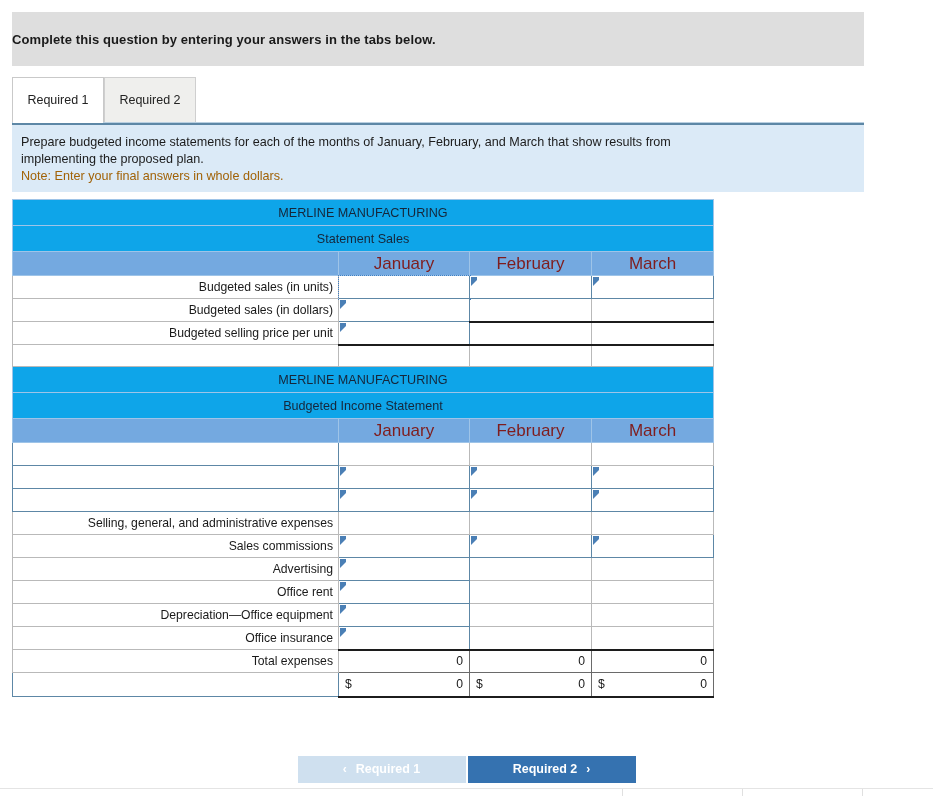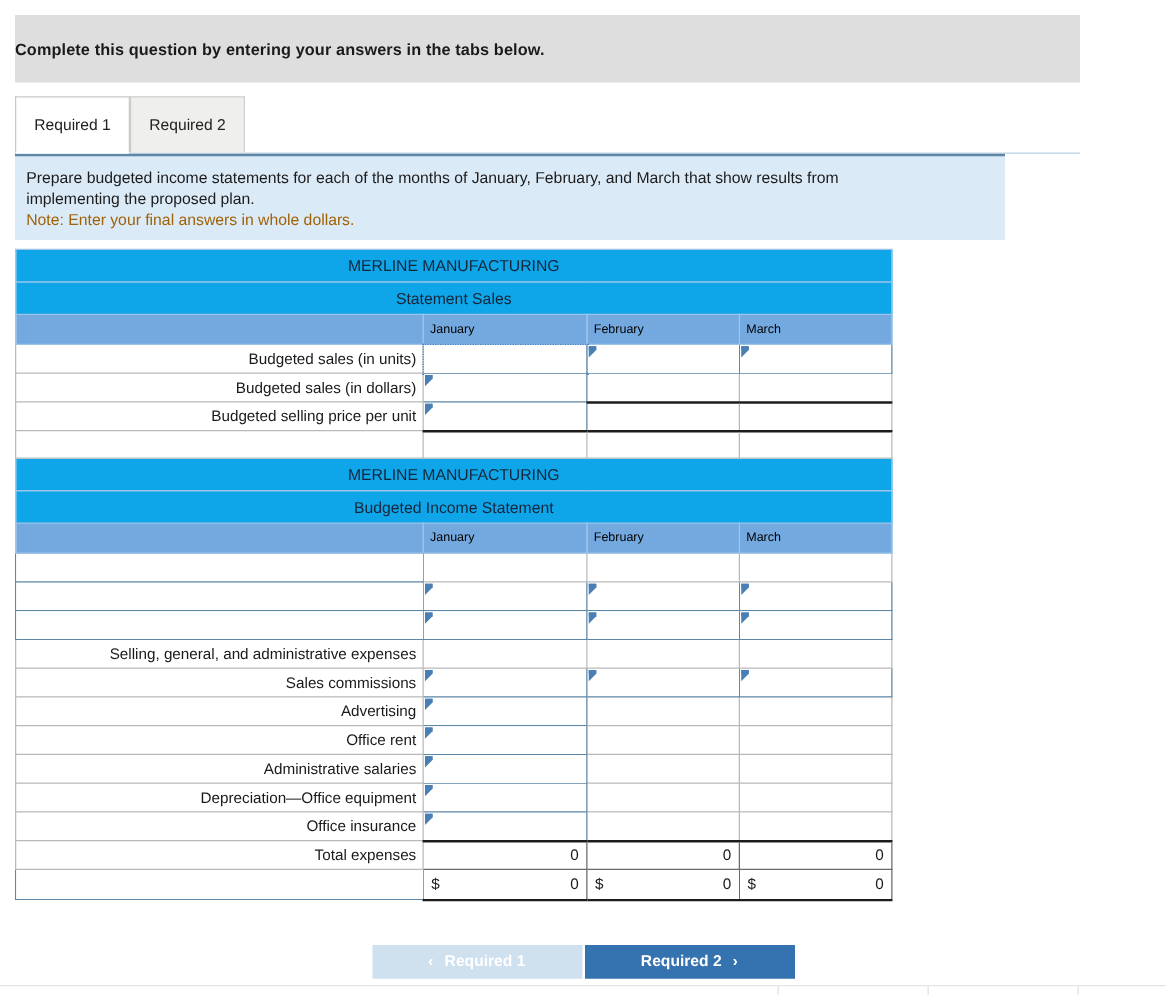--- a/index.html
+++ b/index.html
@@ -45,21 +45,21 @@
     z-index: 2;
   }
   .tab.active::after {
     content: ""; position: absolute; left: 0; right: 0; bottom: -1px;
     height: 2px; background: #ffffff;
   }
 
   
   .instructions {
     position: absolute; left: 12px; top: 123px;
-    width: 792px; height: 69px;
+    width: 852px; height: 69px;
     background: #dbeaf7;
     border-top: 2px solid #5d87a6;
     padding: 9px 13px 0 9px;
   }
   .instr-line {
     font-size: 12.6px; color: #1c1c1c; line-height: 17px;
   }
   .instr-note { font-size: 12.6px; color: #a16207; line-height: 17px; }
 
   
@@ -88,22 +88,23 @@
     background: #0ea5e9;
     text-align: center;
     font-weight: normal;
     font-size: 12.6px;
     color: #16263a;
     border-color: #9ec4e8;
     height: 26px;
   }
   td.hdr-month {
     background: #74a9e0;
-    color: #000000;
-    font-size: 10px;
+    text-align: center;
+    color: #7f1d1d;
+    font-size: 17px;
     border-color: #9ec4e8;
     height: 24px;
   }
   td.hdr-blank { background: #74a9e0; border-color: #9ec4e8; height: 24px; }
 
   
   td.lbl { text-align: right; border-color: #b9b9b9; }
   td.lbl.indent { padding-left: 22px; }
 
   
@@ -332,28 +333,20 @@
 
   <tr>
     <td class="lbl indent">Office rent</td>
     <td class="inp">
           <span class="flag"></span>
         </td>
     <td class="plain"></td>
     <td class="plain"></td>
   </tr>
 
-  <tr>
-    <td class="lbl indent">Administrative salaries</td>
-    <td class="inp">
-          <span class="flag"></span>
-        </td>
-    <td class="plain"></td>
-    <td class="plain"></td>
-  </tr>
 
   <tr>
     <td class="lbl indent">Depreciation—Office equipment</td>
     <td class="inp">
           <span class="flag"></span>
         </td>
     <td class="plain"></td>
     <td class="plain"></td>
   </tr>
 

